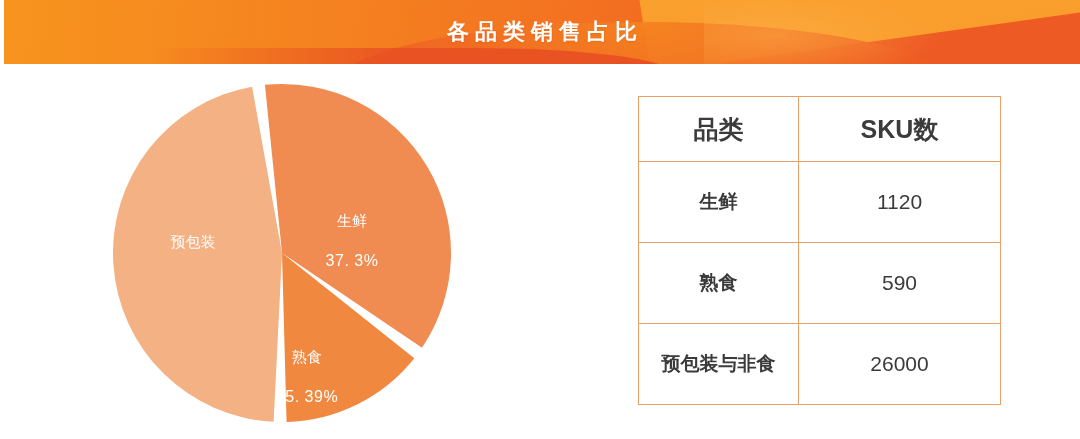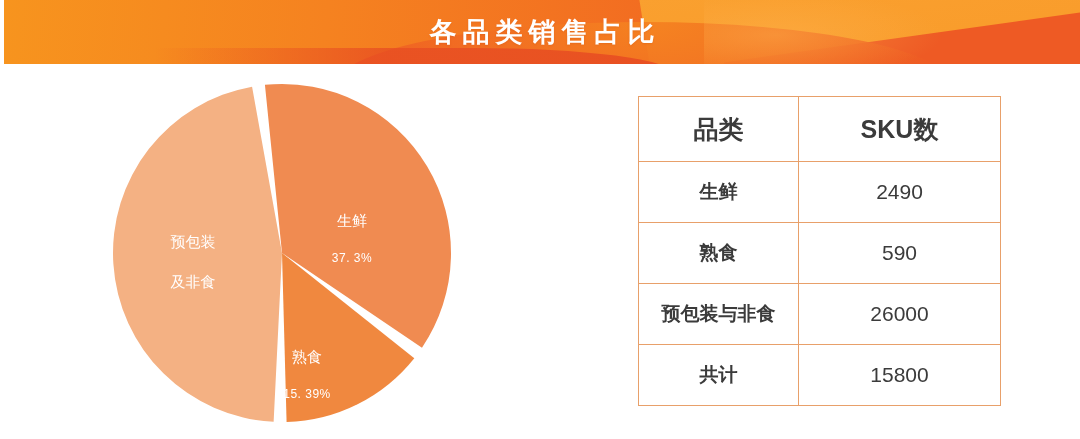--- a/index.html
+++ b/index.html
@@ -55,21 +55,21 @@
     left:700px; top:-10px;
     width:240px; height:90px;
     background:radial-gradient(ellipse at 30% 50%,rgba(255,180,80,0.45) 0%,rgba(255,180,80,0) 70%);
   }
   #banner-title {
     position:absolute;
     left:0; top:0;
     width:100%; height:100%;
     display:flex; align-items:center; justify-content:center;
     color:#ffffff;
-    font-size:27px;
+    font-size:22px;
     font-weight:bold;
     letter-spacing:6px;
     text-indent:6px;
     z-index:5;
     text-shadow:0 1px 2px rgba(180,60,10,0.18);
   }
 
   
   #pie-chart-area {
     position:absolute;
@@ -79,21 +79,21 @@
   #pie-svg { position:absolute; left:0; top:0; }
   .pie-label {
     position:absolute;
     color:#ffffff;
     text-align:center;
     line-height:1.28;
     white-space:pre-line;
     pointer-events:none;
   }
   .pie-label .cat { font-size:15px; display:block; }
-  .pie-label .pct { font-size:12px; display:block; letter-spacing:0.5px; }
+  .pie-label .pct { font-size:16px; display:block; letter-spacing:0.5px; }
 
   #label-fresh   { left:307px; top:127px; width:90px; }
   #label-deli    { left:262px; top:263px; width:90px; }
   #label-prepack { left:138px; top:148px; width:110px; }
 
   
   #sku-table {
     position:absolute;
     left:638px; top:96px;
     width:362px; height:309px;
@@ -141,46 +141,41 @@
     <span class="pct">37. 3%</span>
   </div>
 
   <div class="pie-label" id="label-deli">
     <span class="cat">熟食</span>
     <span class="pct">15. 39%</span>
   </div>
 
   <div class="pie-label" id="label-prepack">
     <span class="cat">预包装</span>
-    <span class="cat">及非食</span>
   </div>
 </div>
 
 <table id="sku-table">
   <colgroup>
       <col class="col-cat">
       <col class="col-val">
     </colgroup>
   <thead>
     <tr>
       <th>品类</th>
       <th>SKU数</th>
     </tr>
   </thead>
   <tbody id="sku-tbody">
       <tr>
         <td class="cat">生鲜</td>
-        <td class="num">2490</td>
+        <td class="num">1120</td>
       </tr>
       <tr>
         <td class="cat">熟食</td>
         <td class="num">590</td>
       </tr>
       <tr>
         <td class="cat">预包装与非食</td>
         <td class="num">26000</td>
       </tr>
-      <tr>
-        <td class="cat">共计</td>
-        <td class="num">15800</td>
-      </tr>
     </tbody>
 </table>
 
 </body></html>

